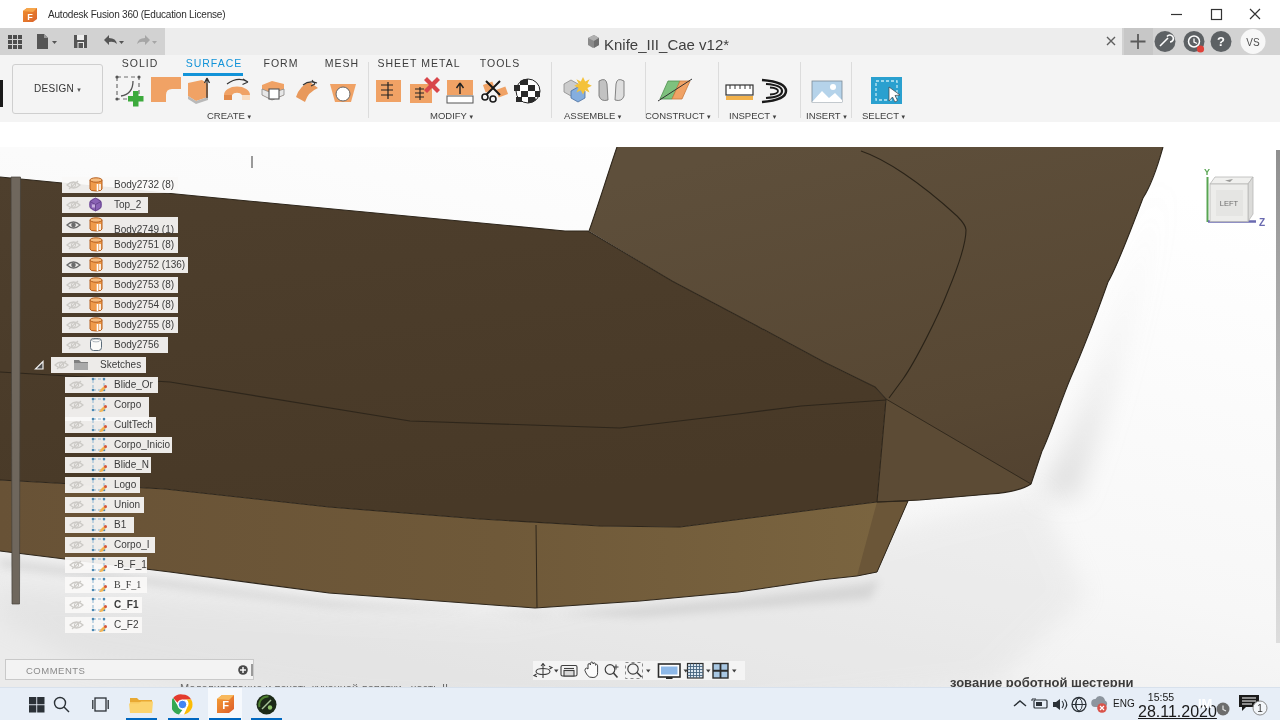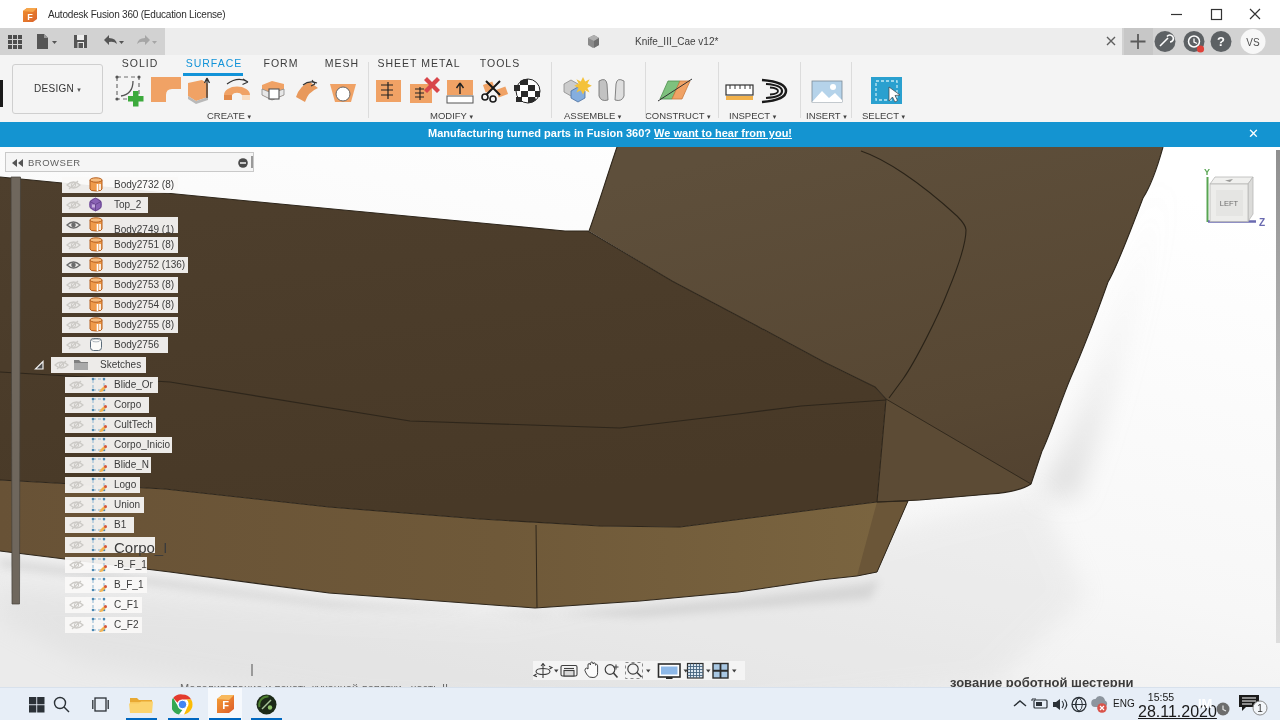--- a/index.html
+++ b/index.html
@@ -58,21 +58,21 @@
       <path d="M119 13 l5 0 l-2.5 3 Z" fill="#555"></path>
       <path d="M137 16 q1 -6 8 -6 l0 -3 l5 5 l-5 5 l0 -3 q-5 -1 -8 2 Z" fill="#a6a6a6"></path>
       <path d="M152 13 l5 0 l-2.5 3 Z" fill="#a6a6a6"></path>
     </svg>
 
     <svg class="abs" style="left:586px;top:6px" width="15" height="15" viewBox="0 0 15 15">
       <path d="M2 4 L8 1 L13 4 L13 11 L7 14 L2 11 Z" fill="#8a8a8a"></path>
       <path d="M2 4 L8 7 L13 4 L8 1 Z" fill="#b0b0b0"></path>
       <path d="M8 7 L13 4 L13 11 L8 14 Z" fill="#6f6f6f"></path>
     </svg>
-    <div class="abs" style="left:604px;top:8px;font-size:10px;color:#3f3f3f;margin-left:31px;">Knife_III_Cae v12*</div>
+    <div class="abs" style="left:604px;top:8px;font-size:15px;color:#3f3f3f;">Knife_III_Cae v12*</div>
     <svg class="abs" style="left:1104px;top:6px" width="14" height="14" viewBox="0 0 14 14">
       <path d="M3 3 L11 11 M11 3 L3 11" stroke="#5f5f5f" stroke-width="1.4"></path>
     </svg>
     <div class="abs" style="left:1122px;top:0;width:158px;height:27px;background:#d2d2d2;"></div>
     <div class="abs" style="left:1124px;top:0;width:29px;height:27px;background:#c7c7c7;"></div>
     <svg class="abs" style="left:1124px;top:0" width="156" height="27" viewBox="0 0 156 27">
       <path d="M14 6 L14 21 M6.5 13.5 L21.5 13.5" stroke="#5a5a5a" stroke-width="1.8"></path>
       <circle cx="41" cy="13.5" r="10.5" fill="#5d6164"></circle>
       <path d="M36 18 L44 10 M43 8.5 a3.5 3.5 0 1 1 3 5.5" stroke="#fff" stroke-width="1.6" fill="none"></path>
       <circle cx="70" cy="13.5" r="10.5" fill="#5d6164"></circle>
@@ -197,24 +197,20 @@
         <path d="M812 27 L822 16 L829 23 L835 18 L842 25 L842 27 Z" fill="#fff"></path>
         <circle cx="833" cy="12" r="3" fill="#fff"></circle>
 
         <rect x="871" y="2" width="31" height="27" fill="#2aa0cf"></rect>
         <rect x="876" y="6" width="21" height="19" fill="none" stroke="#bfe8f5" stroke-width="1.3" stroke-dasharray="3 2"></rect>
         <path d="M889 12 l0 14 l3.5 -4 l2.5 5 l2.5 -1.5 l-2.5 -5 l5 -0.5 Z" fill="#fff" stroke="#444" stroke-width="0.7"></path>
       </g>
     </svg>
   </div>
 
-  <div class="abs" style="left:0;top:122px;width:1280px;height:25px;background:#1494d1;">
-    <div class="abs" style="left:-30px;top:5px;width:1280px;text-align:center;font-size:11px;font-weight:bold;color:#fff;">Manufacturing turned parts in Fusion 360? <span style="text-decoration:underline;">We want to hear from you!</span></div>
-    <div class="abs" style="left:1248px;top:4px;font-size:13px;color:#fff;">✕</div>
-  </div>
 
   <svg class="abs" style="left:0;top:147px" width="1280" height="541" viewBox="0 0 1280 541">
     <defs>
       <linearGradient id="bg" x1="0.75" y1="0" x2="0.25" y2="1">
         <stop offset="0" stop-color="#ffffff"></stop>
         <stop offset="0.6" stop-color="#f7f7f7"></stop>
         <stop offset="1" stop-color="#ebebeb"></stop>
       </linearGradient>
       <linearGradient id="f1g" x1="0" y1="0" x2="0.3" y2="1">
         <stop offset="0" stop-color="#4e3f2d"></stop>
@@ -304,31 +300,20 @@
       <text x="1259" y="79" font-size="10" fill="#6a6ab0" font-weight="bold">Z</text>
       <polygon points="1210,37 1215,30 1253,30 1248,37" fill="#f0f0ee" stroke="#b8b8b6" stroke-width="0.8"></polygon>
       <polygon points="1248,37 1253,30 1253,67 1248,74.5" fill="#dbdbd9" stroke="#b8b8b6" stroke-width="0.8"></polygon>
       <rect x="1210" y="37" width="38" height="37.5" fill="#ededeb" stroke="#b8b8b6" stroke-width="0.8"></rect>
       <rect x="1216" y="43" width="27" height="26" fill="#e5e5e3"></rect>
       <path d="M1225 33.5 l8 -1.5 l-3 3 Z" fill="#9a9a98"></path>
       <text x="1229" y="59" font-size="7.5" fill="#6d6d6d" text-anchor="middle">LEFT</text>
     </g>
   </svg>
 
-  <div class="abs" style="left:5px;top:152px;width:249px;height:20px;background:#f5f5f5;border:1px solid #c9c9c9;">
-    <svg class="abs" style="left:6px;top:6px" width="12" height="8" viewBox="0 0 12 8">
-      <path d="M5 0 L5 8 L0 4 Z" fill="#555"></path>
-        <path d="M11 0 L11 8 L6 4 Z" fill="#555"></path>
-    </svg>
-    <div class="abs" style="left:22px;top:4px;font-size:9.5px;color:#5f5f5f;letter-spacing:0.5px;">BROWSER</div>
-    <svg class="abs" style="left:232px;top:5px" width="10" height="10" viewBox="0 0 10 10">
-      <circle cx="5" cy="5" r="4.8" fill="#4a4a4a"></circle>
-        <rect x="2" y="4.3" width="6" height="1.4" fill="#fff"></rect>
-    </svg>
-  </div>
   <div class="abs" style="left:251px;top:156px;width:2px;height:12px;background:#9a9a9a;"></div>
 
   <div id="rows">
       <div class="abs" style="left:62px;top:177px;width:116px;height:16px;background:rgba(250,249,247,0.93);">
         <svg width="15" height="12" viewBox="0 0 15 12" style="position:absolute;left:4px;top:2px">
           <path d="M1 6 Q7.5 0 14 6 Q7.5 12 1 6 Z" fill="none" stroke="#cccac6" stroke-width="1.2"></path>
           <circle cx="7.5" cy="6" r="2.2" fill="none" stroke="#cccac6"></circle>
           <path d="M3 10 L12 2" stroke="#cccac6" stroke-width="1.2"></path>
         </svg>
         <svg width="16" height="15" viewBox="0 0 16 15" style="position:absolute;left:26px;top:0">
@@ -466,21 +451,21 @@
           <circle cx="2" cy="2" r="1.3" fill="#4b88b2"></circle>
           <circle cx="13" cy="2" r="1.3" fill="#4b88b2"></circle>
           <circle cx="2" cy="13" r="1.3" fill="#4b88b2"></circle>
           <circle cx="13" cy="13" r="1.3" fill="#4b88b2"></circle>
           <path d="M9 13 L13.5 8.5 L15.5 10.5 L11 15 Z" fill="#f2b453"></path>
           <path d="M9 13 l-1.5 3.5 l3.5 -1.5 Z" fill="#f2b453"></path>
           <circle cx="14.5" cy="9.5" r="1.5" fill="#d2543e"></circle>
         </svg>
         <div style="position:absolute;left:49px;top:2px;font-size:10px;color:#3b3b3b;white-space:nowrap;">Blide_Or</div>
       </div>
-      <div class="abs" style="left:65px;top:397px;width:84px;height:16px;background:rgba(250,249,247,0.93);">
+      <div class="abs" style="left:65px;top:397px;width:84px;height:24px;background:rgba(250,249,247,0.93);">
         <svg width="15" height="12" viewBox="0 0 15 12" style="position:absolute;left:4px;top:2px">
           <path d="M1 6 Q7.5 0 14 6 Q7.5 12 1 6 Z" fill="none" stroke="#cccac6" stroke-width="1.2"></path>
           <circle cx="7.5" cy="6" r="2.2" fill="none" stroke="#cccac6"></circle>
           <path d="M3 10 L12 2" stroke="#cccac6" stroke-width="1.2"></path>
         </svg>
         <svg width="17" height="15" viewBox="0 0 17 15" style="position:absolute;left:26px;top:0">
           <rect x="2" y="2" width="11" height="11" fill="none" stroke="#8fb6d2" stroke-width="1" stroke-dasharray="3 2"></rect>
           <circle cx="2" cy="2" r="1.3" fill="#4b88b2"></circle>
           <circle cx="13" cy="2" r="1.3" fill="#4b88b2"></circle>
           <circle cx="2" cy="13" r="1.3" fill="#4b88b2"></circle>
@@ -608,41 +593,41 @@
         <svg width="17" height="15" viewBox="0 0 17 15" style="position:absolute;left:26px;top:0">
           <rect x="2" y="2" width="11" height="11" fill="none" stroke="#8fb6d2" stroke-width="1" stroke-dasharray="3 2"></rect>
           <circle cx="2" cy="2" r="1.3" fill="#4b88b2"></circle>
           <circle cx="13" cy="2" r="1.3" fill="#4b88b2"></circle>
           <circle cx="2" cy="13" r="1.3" fill="#4b88b2"></circle>
           <circle cx="13" cy="13" r="1.3" fill="#4b88b2"></circle>
           <path d="M9 13 L13.5 8.5 L15.5 10.5 L11 15 Z" fill="#f2b453"></path>
           <path d="M9 13 l-1.5 3.5 l3.5 -1.5 Z" fill="#f2b453"></path>
           <circle cx="14.5" cy="9.5" r="1.5" fill="#d2543e"></circle>
         </svg>
-        <div style="position:absolute;left:49px;top:2px;font-size:15px;color:#3b3b3b;white-space:nowrap;text-align:center;">Corpo_I</div>
+        <div style="position:absolute;left:49px;top:2px;font-size:10px;color:#3b3b3b;white-space:nowrap;text-align:center;">Corpo_I</div>
       </div>
       <div class="abs" style="left:65px;top:557px;width:82px;height:16px;background:rgba(250,249,247,0.93);">
         <svg width="15" height="12" viewBox="0 0 15 12" style="position:absolute;left:4px;top:2px">
           <path d="M1 6 Q7.5 0 14 6 Q7.5 12 1 6 Z" fill="none" stroke="#cccac6" stroke-width="1.2"></path>
           <circle cx="7.5" cy="6" r="2.2" fill="none" stroke="#cccac6"></circle>
           <path d="M3 10 L12 2" stroke="#cccac6" stroke-width="1.2"></path>
         </svg>
         <svg width="17" height="15" viewBox="0 0 17 15" style="position:absolute;left:26px;top:0">
           <rect x="2" y="2" width="11" height="11" fill="none" stroke="#8fb6d2" stroke-width="1" stroke-dasharray="3 2"></rect>
           <circle cx="2" cy="2" r="1.3" fill="#4b88b2"></circle>
           <circle cx="13" cy="2" r="1.3" fill="#4b88b2"></circle>
           <circle cx="2" cy="13" r="1.3" fill="#4b88b2"></circle>
           <circle cx="13" cy="13" r="1.3" fill="#4b88b2"></circle>
           <path d="M9 13 L13.5 8.5 L15.5 10.5 L11 15 Z" fill="#f2b453"></path>
           <path d="M9 13 l-1.5 3.5 l3.5 -1.5 Z" fill="#f2b453"></path>
           <circle cx="14.5" cy="9.5" r="1.5" fill="#d2543e"></circle>
         </svg>
         <div style="position:absolute;left:49px;top:2px;font-size:10px;color:#3b3b3b;white-space:nowrap;">-B_F_1</div>
       </div>
-      <div class="abs" style="left:65px;top:577px;width:82px;height:16px;background:rgba(250,249,247,0.93);">
+      <div class="abs" style="left:65px;top:577px;width:82px;height:16px;background:rgba(250,249,247,0.93);font-family:Liberation Serif, serif;">
         <svg width="15" height="12" viewBox="0 0 15 12" style="position:absolute;left:4px;top:2px">
           <path d="M1 6 Q7.5 0 14 6 Q7.5 12 1 6 Z" fill="none" stroke="#cccac6" stroke-width="1.2"></path>
           <circle cx="7.5" cy="6" r="2.2" fill="none" stroke="#cccac6"></circle>
           <path d="M3 10 L12 2" stroke="#cccac6" stroke-width="1.2"></path>
         </svg>
         <svg width="17" height="15" viewBox="0 0 17 15" style="position:absolute;left:26px;top:0">
           <rect x="2" y="2" width="11" height="11" fill="none" stroke="#8fb6d2" stroke-width="1" stroke-dasharray="3 2"></rect>
           <circle cx="2" cy="2" r="1.3" fill="#4b88b2"></circle>
           <circle cx="13" cy="2" r="1.3" fill="#4b88b2"></circle>
           <circle cx="2" cy="13" r="1.3" fill="#4b88b2"></circle>
@@ -662,21 +647,21 @@
         <svg width="17" height="15" viewBox="0 0 17 15" style="position:absolute;left:26px;top:0">
           <rect x="2" y="2" width="11" height="11" fill="none" stroke="#8fb6d2" stroke-width="1" stroke-dasharray="3 2"></rect>
           <circle cx="2" cy="2" r="1.3" fill="#4b88b2"></circle>
           <circle cx="13" cy="2" r="1.3" fill="#4b88b2"></circle>
           <circle cx="2" cy="13" r="1.3" fill="#4b88b2"></circle>
           <circle cx="13" cy="13" r="1.3" fill="#4b88b2"></circle>
           <path d="M9 13 L13.5 8.5 L15.5 10.5 L11 15 Z" fill="#f2b453"></path>
           <path d="M9 13 l-1.5 3.5 l3.5 -1.5 Z" fill="#f2b453"></path>
           <circle cx="14.5" cy="9.5" r="1.5" fill="#d2543e"></circle>
         </svg>
-        <div style="position:absolute;left:49px;top:2px;font-size:10px;color:#3b3b3b;white-space:nowrap;">C_F1</div>
+        <div style="position:absolute;left:49px;top:2px;font-size:10px;color:#3b3b3b;white-space:nowrap;font-weight:bold;">C_F1</div>
       </div>
       <div class="abs" style="left:65px;top:617px;width:77px;height:16px;background:rgba(250,249,247,0.93);">
         <svg width="15" height="12" viewBox="0 0 15 12" style="position:absolute;left:4px;top:2px">
           <path d="M1 6 Q7.5 0 14 6 Q7.5 12 1 6 Z" fill="none" stroke="#cccac6" stroke-width="1.2"></path>
           <circle cx="7.5" cy="6" r="2.2" fill="none" stroke="#cccac6"></circle>
           <path d="M3 10 L12 2" stroke="#cccac6" stroke-width="1.2"></path>
         </svg>
         <svg width="17" height="15" viewBox="0 0 17 15" style="position:absolute;left:26px;top:0">
           <rect x="2" y="2" width="11" height="11" fill="none" stroke="#8fb6d2" stroke-width="1" stroke-dasharray="3 2"></rect>
           <circle cx="2" cy="2" r="1.3" fill="#4b88b2"></circle>
@@ -684,20 +669,28 @@
           <circle cx="2" cy="13" r="1.3" fill="#4b88b2"></circle>
           <circle cx="13" cy="13" r="1.3" fill="#4b88b2"></circle>
           <path d="M9 13 L13.5 8.5 L15.5 10.5 L11 15 Z" fill="#f2b453"></path>
           <path d="M9 13 l-1.5 3.5 l3.5 -1.5 Z" fill="#f2b453"></path>
           <circle cx="14.5" cy="9.5" r="1.5" fill="#d2543e"></circle>
         </svg>
         <div style="position:absolute;left:49px;top:2px;font-size:10px;color:#3b3b3b;white-space:nowrap;">C_F2</div>
       </div>
     </div>
 
+  <div class="abs" style="left:5px;top:659px;width:249px;height:21px;background:#f3f3f3;border:1px solid #c9c9c9;">
+    <div class="abs" style="left:20px;top:5px;font-size:9.5px;color:#8a8a8a;letter-spacing:0.5px;">COMMENTS</div>
+    <svg class="abs" style="left:232px;top:5px" width="10" height="10" viewBox="0 0 10 10">
+      <circle cx="5" cy="5" r="4.8" fill="#4a4a4a"></circle>
+        <rect x="2" y="4.3" width="6" height="1.4" fill="#fff"></rect>
+        <rect x="4.3" y="2" width="1.4" height="6" fill="#fff"></rect>
+    </svg>
+  </div>
   <div class="abs" style="left:251px;top:664px;width:2px;height:12px;background:#9a9a9a;"></div>
 
   <div class="abs" style="left:533px;top:661px;width:212px;height:19px;background:rgba(244,244,244,0.95);"></div>
   <svg class="abs" style="left:533px;top:661px" width="212" height="19" viewBox="0 0 212 19">
     <g stroke="#3f3f3f" fill="none" stroke-width="1.1">
       <ellipse cx="10" cy="10.5" rx="7" ry="3"></ellipse>
       <path d="M10 2.5 L10 17"></path>
       <path d="M10 2.5 l-2 2.5 M10 2.5 l2 2.5"></path>
       <path d="M3.5 13 l-2.5 1.5 l3 1.2"></path>
       <path d="M16.5 8 l2.5 -1.5 l-3 -1.2"></path>

